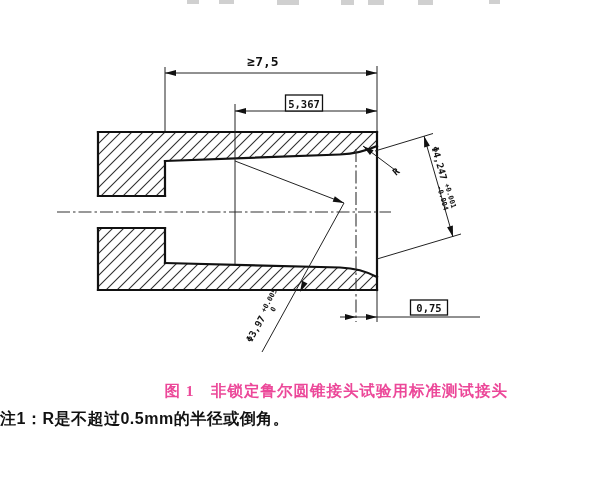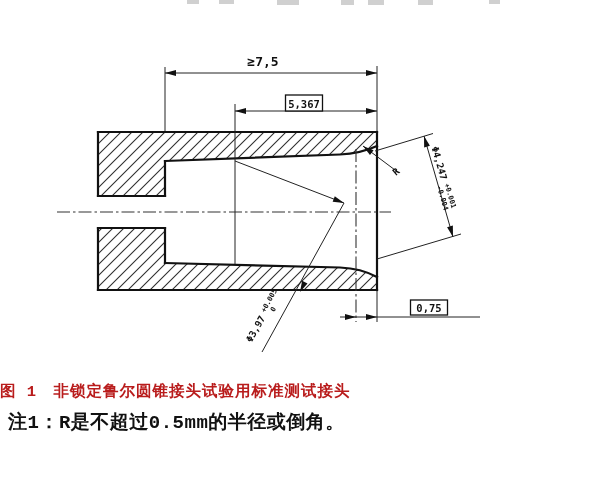--- a/index.html
+++ b/index.html
@@ -1,24 +1,24 @@
 <!DOCTYPE html>
 <html><head>
 <meta charset="utf-8">
 <style>
   html,body{margin:0;padding:0;background:#fff;}
   .canvas{position:relative;width:611px;height:456px;background:#ffffff;overflow:hidden;
           font-family:"Liberation Sans","DejaVu Sans",sans-serif;}
   svg{position:absolute;left:0;top:0;}
   .dimtxt{font-family:"DejaVu Sans Mono",monospace;fill:#111;}
-  .caption{position:absolute;left:0;top:381px;width:508px;text-align:left;
-           font-family:Liberation Mono, monospace;font-weight:bold;
-           font-size:15.5px;color:#b91c1c;letter-spacing:1px;}
-  .note{position:absolute;left:8px;font-family:Liberation Mono, monospace;
-        font-weight:bold;font-size:19px;color:#111;letter-spacing:0.5px;}
+  .caption{position:absolute;left:0;top:381px;width:508px;text-align:right;
+           font-family:Liberation Serif, serif;font-weight:bold;
+           font-size:15.5px;color:#ec4899;letter-spacing:1px;}
+  .note{position:absolute;left:0;font-family:Liberation Sans, sans-serif;
+        font-weight:bold;font-size:16px;color:#111;letter-spacing:0.5px;}
   .note1{top:409px;}
   .note2{top:434px;}
 </style>
 </head>
 <body>
 
 <div class="canvas">
 
   <svg width="611" height="380" viewBox="0 0 611 380">
     <defs>

